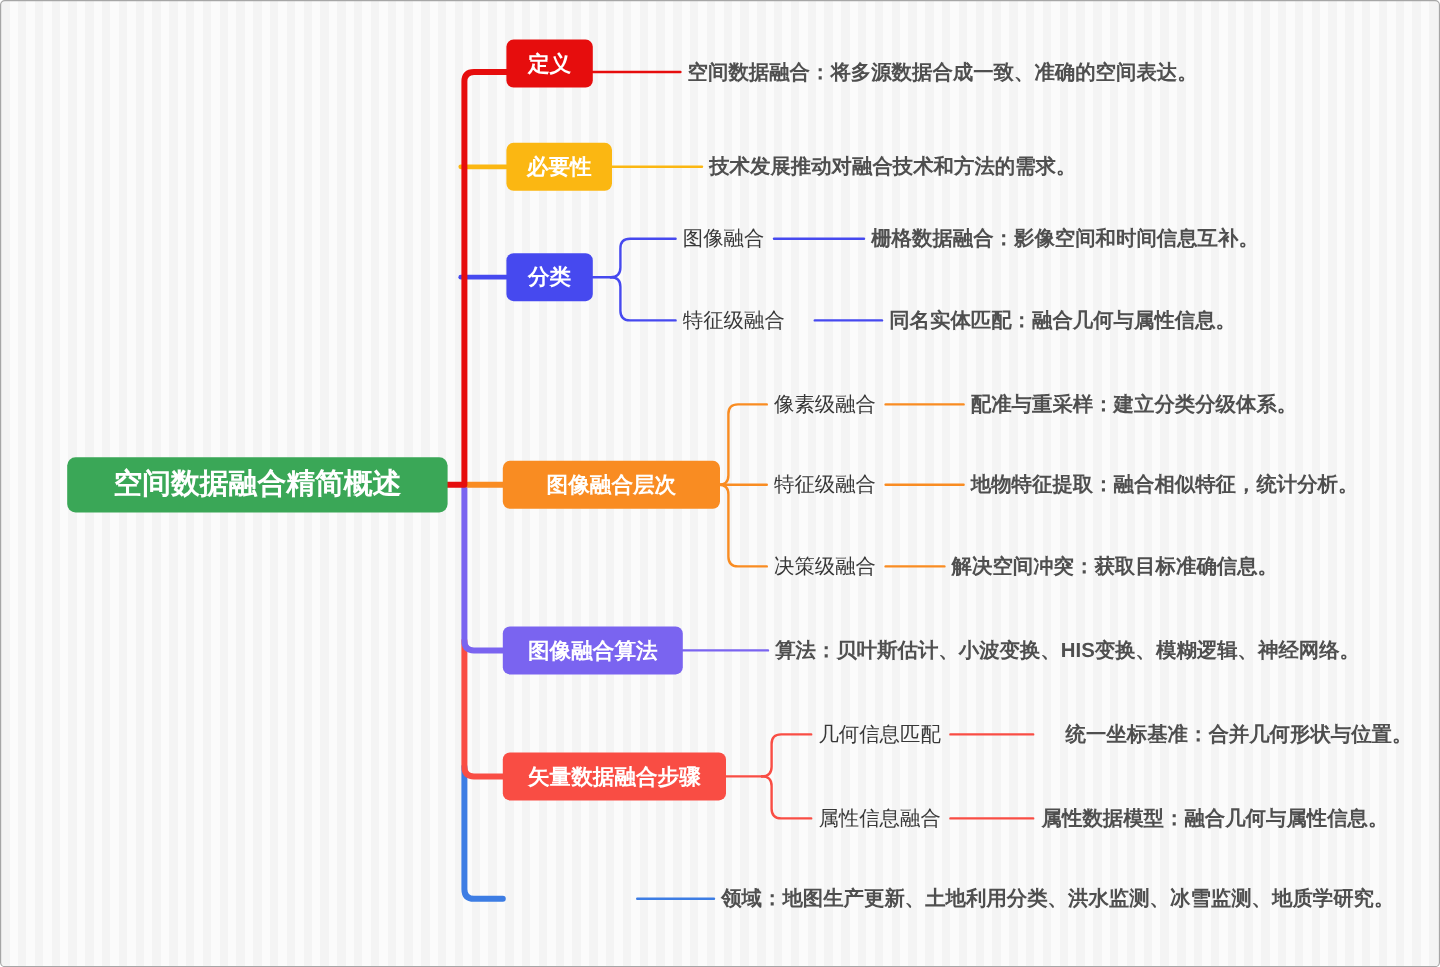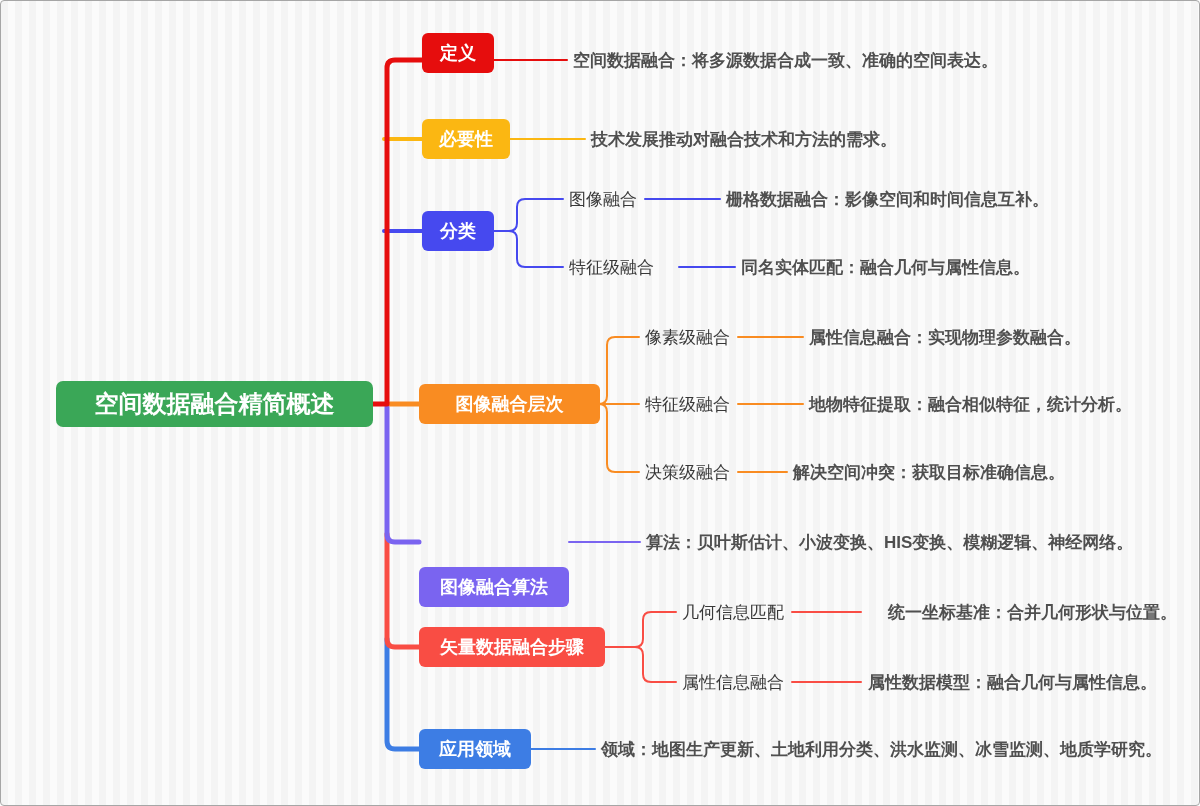--- a/index.html
+++ b/index.html
@@ -59,37 +59,36 @@
 
     <path stroke-width="2" d="M530 748 H594" stroke="#3d7de4"></path>
   </svg>
 
   <div class="node root" style="left: 55px; top: 380px; width: 317px; background: rgb(58, 167, 87);">空间数据融合精简概述</div>
 
   <div class="node" style="left: 421px; top: 32px; width: 72px; background: rgb(230, 13, 13);">定义</div>
   <div class="node" style="left: 421px; top: 118px; width: 88px; background: rgb(251, 183, 18);">必要性</div>
   <div class="node" style="left: 421px; top: 210px; width: 72px; background: rgb(70, 73, 239);">分类</div>
   <div class="node" style="left: 418px; top: 383px; width: 181px; background: rgb(249, 140, 34);">图像融合层次</div>
-  <div class="node" style="left: 418px; top: 521px; width: 150px; background: rgb(122, 100, 240); margin-top: 45px;">图像融合算法</div>
+  <div class="node" style="left: 418px; top: 521px; width: 150px; background: rgb(122, 100, 240);">图像融合算法</div>
   <div class="node" style="left: 418px; top: 626px; width: 186px; background: rgb(249, 77, 68);">矢量数据融合步骤</div>
-  <div class="node" style="left: 418px; top: 728px; width: 112px; background: rgb(61, 125, 228);">应用领域</div>
 
   <div class="subnode" style="left:568px;top:198px;">图像融合</div>
   <div class="subnode" style="left:568px;top:266px;">特征级融合</div>
   <div class="subnode" style="left:644px;top:336px;">像素级融合</div>
   <div class="subnode" style="left:644px;top:403px;">特征级融合</div>
   <div class="subnode" style="left:644px;top:471px;">决策级融合</div>
   <div class="subnode" style="left:681px;top:611px;">几何信息匹配</div>
   <div class="subnode" style="left:681px;top:681px;">属性信息融合</div>
 
   <div class="note" style="left:572px;top:59px;">空间数据融合：将多源数据合成一致、准确的空间表达。</div>
   <div class="note" style="left:590px;top:138px;">技术发展推动对融合技术和方法的需求。</div>
   <div class="note" style="left:725px;top:198px;">栅格数据融合：影像空间和时间信息互补。</div>
   <div class="note" style="left:740px;top:266px;">同名实体匹配：融合几何与属性信息。</div>
-  <div class="note" style="left:808px;top:336px;">属性信息融合：实现物理参数融合。</div>
+  <div class="note" style="left:808px;top:336px;">配准与重采样：建立分类分级体系。</div>
   <div class="note" style="left:808px;top:403px;">地物特征提取：融合相似特征，统计分析。</div>
   <div class="note" style="left:792px;top:471px;">解决空间冲突：获取目标准确信息。</div>
   <div class="note" style="left:645px;top:541px;">算法：贝叶斯估计、小波变换、HIS变换、模糊逻辑、神经网络。</div>
   <div class="note" style="left:867px;top:611px;margin-left:20px;">统一坐标基准：合并几何形状与位置。</div>
   <div class="note" style="left:867px;top:681px;">属性数据模型：融合几何与属性信息。</div>
   <div class="note" style="left:600px;top:748px;">领域：地图生产更新、土地利用分类、洪水监测、冰雪监测、地质学研究。</div>
 
 </div>
 
 </body></html>

